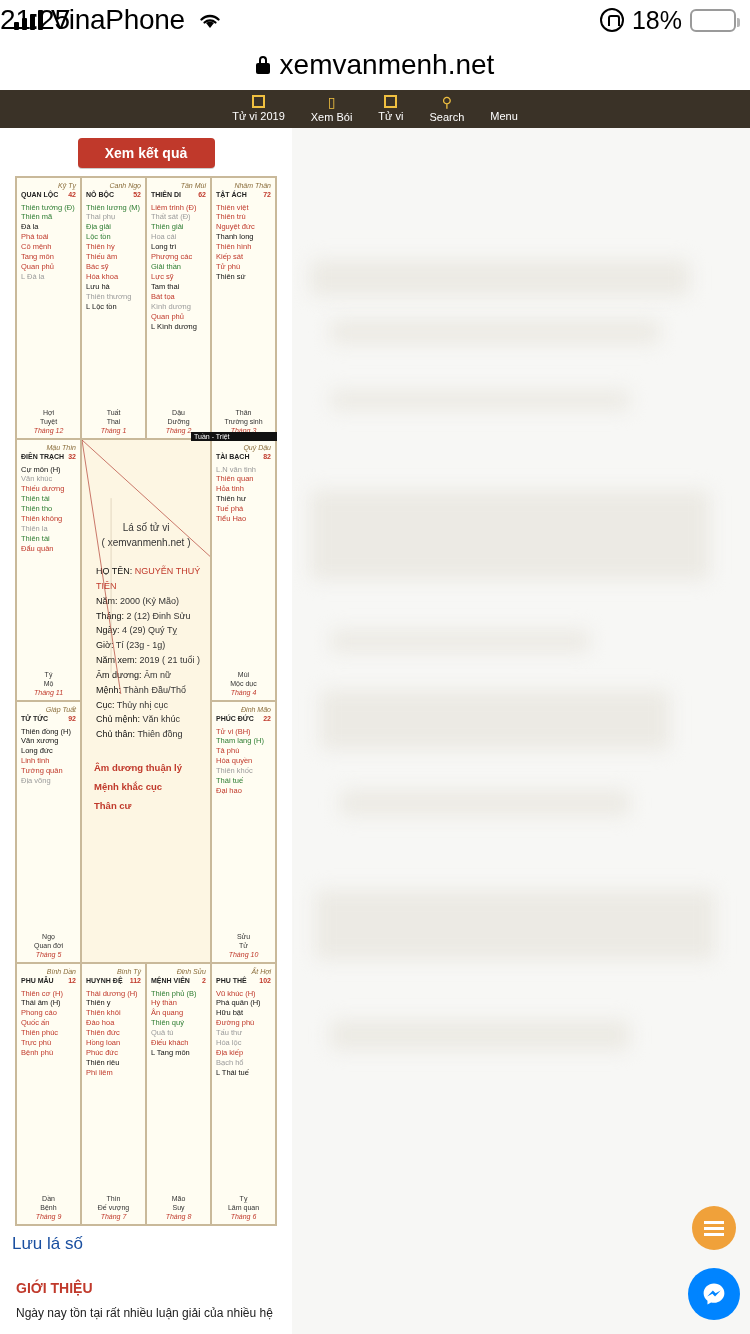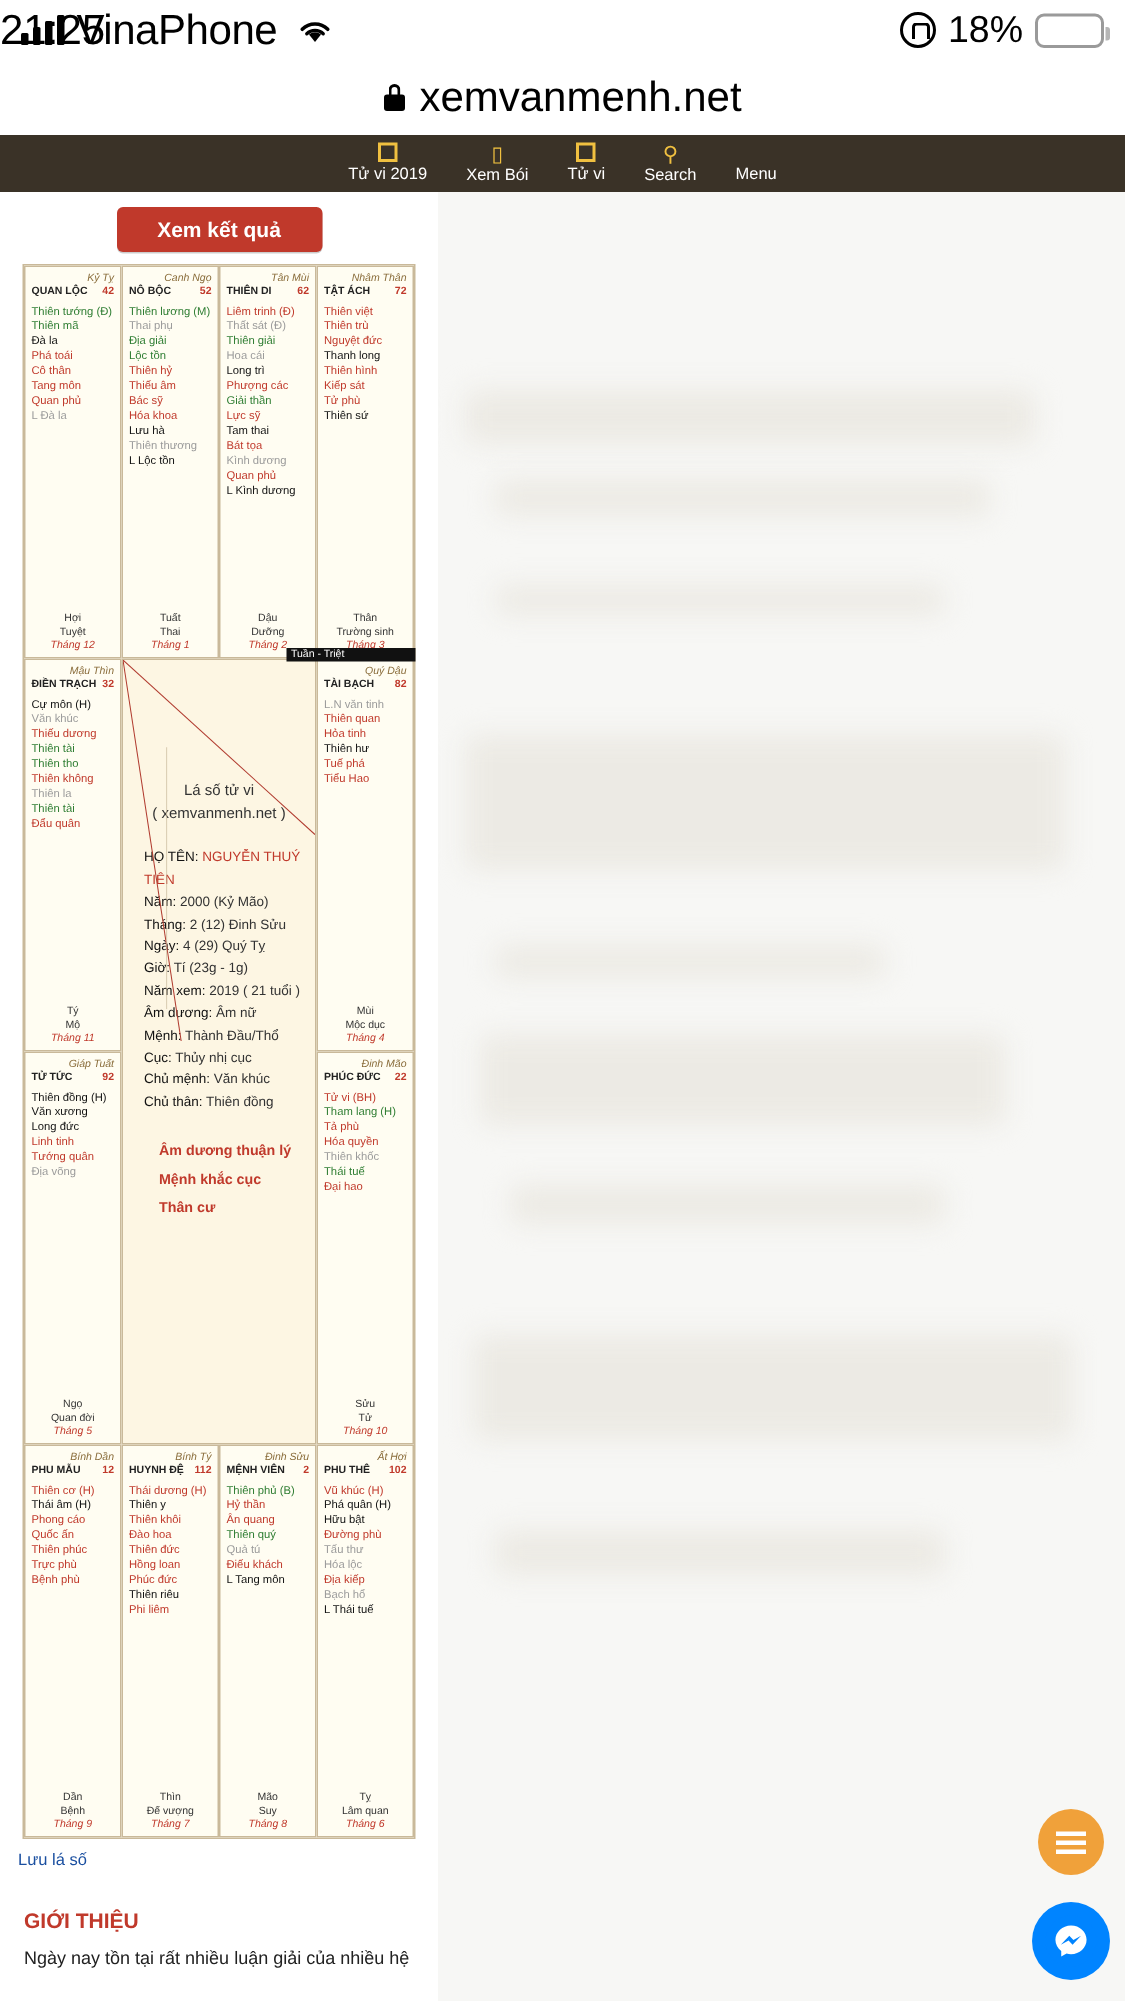--- a/index.html
+++ b/index.html
@@ -75,26 +75,26 @@
   .cell .ft .m { color:#c0392b; font-style:italic;}
   .r { color:#c0392b; } .gr { color:#2e7d32; }
   .bk { color:#111; } .gy { color:#9b9b9b; }
 
   .center { grid-column:2 / span 2; grid-row:2 / span 2; position:relative; background:#fdf6e3; border:0.5px solid #c9b99a; overflow:hidden;}
   .centerTitle { text-align:center; font-size:10px; color:#333; padding-top:80px; line-height:1.5;}
   .info { margin:14px 0 0 14px; font-size:9px; line-height:1.65; color:#222;}
   .info .lbl { color:#111; }
   .info .val { color:#333; }
   .nameRow .val { color:#c0392b; }
-  .notes { margin:16px 0 0 24px; font-size:9.5px; color:#c0392b; line-height:2.0; font-weight:bold;}
+  .notes { margin:16px 0 0 12px; font-size:9.5px; color:#c0392b; line-height:2.0; font-weight:bold;}
   .diag { position:absolute; inset:0; pointer-events:none;}
 
   .tuantriet { position:absolute; right:-1px; top:-1px; background:#111; color:#fff; font-size:7px; padding:1px 3px; }
 
-  .savelink { margin:8px 0 0 12px; font-size:11px; color:#1a4fa0; }
+  .savelink { margin:8px 0 0 12px; font-size:17px; color:#1a4fa0; }
   .introtitle { margin:26px 0 0 16px; font-size:14px; font-weight:bold; color:#c0392b; }
   .introtext { margin:8px 14px 0 16px; font-size:12px; color:#222; line-height:1.5; }
 
   
   .fab { position:absolute; right:14px; width:44px;height:44px;border-radius:50%; display:flex;align-items:center;justify-content:center;}
   .fab.list { top:1116px; background:#f0a13a; }
   .fab.list .g { width:20px;height:15px;display:flex;flex-direction:column;justify-content:space-between;}
   .fab.list .g span{display:block;height:3px;background:#fff;}
   .fab.msg { top:1178px; width:52px;height:52px; background:#0084ff; right:10px;}
   .fab.msg svg { width:34px;height:34px; }
@@ -187,21 +187,21 @@
             <div style="text-align:left;display:flex;justify-content:space-between;align-items:baseline;">
               <span class="pal">QUAN LỘC</span>
               <span class="num">42</span>
             </div>
           </div>
           <div class="stars">
             <div class="gr">Thiên tướng (Đ)</div>
             <div class="gr">Thiên mã</div>
             <div class="bk">Đà la</div>
             <div class="r">Phá toái</div>
-            <div class="r">Cô thân</div>
+            <div class="r">Cô mệnh</div>
             <div class="r">Tang môn</div>
             <div class="r">Quan phủ</div>
             <div class="gy">L Đà la</div>
           </div>
           <div class="ft">
             <div class="g">Hợi</div>
             <div class="g">Tuyệt</div>
             <div class="m">Tháng 12</div>
           </div>
         </div>

